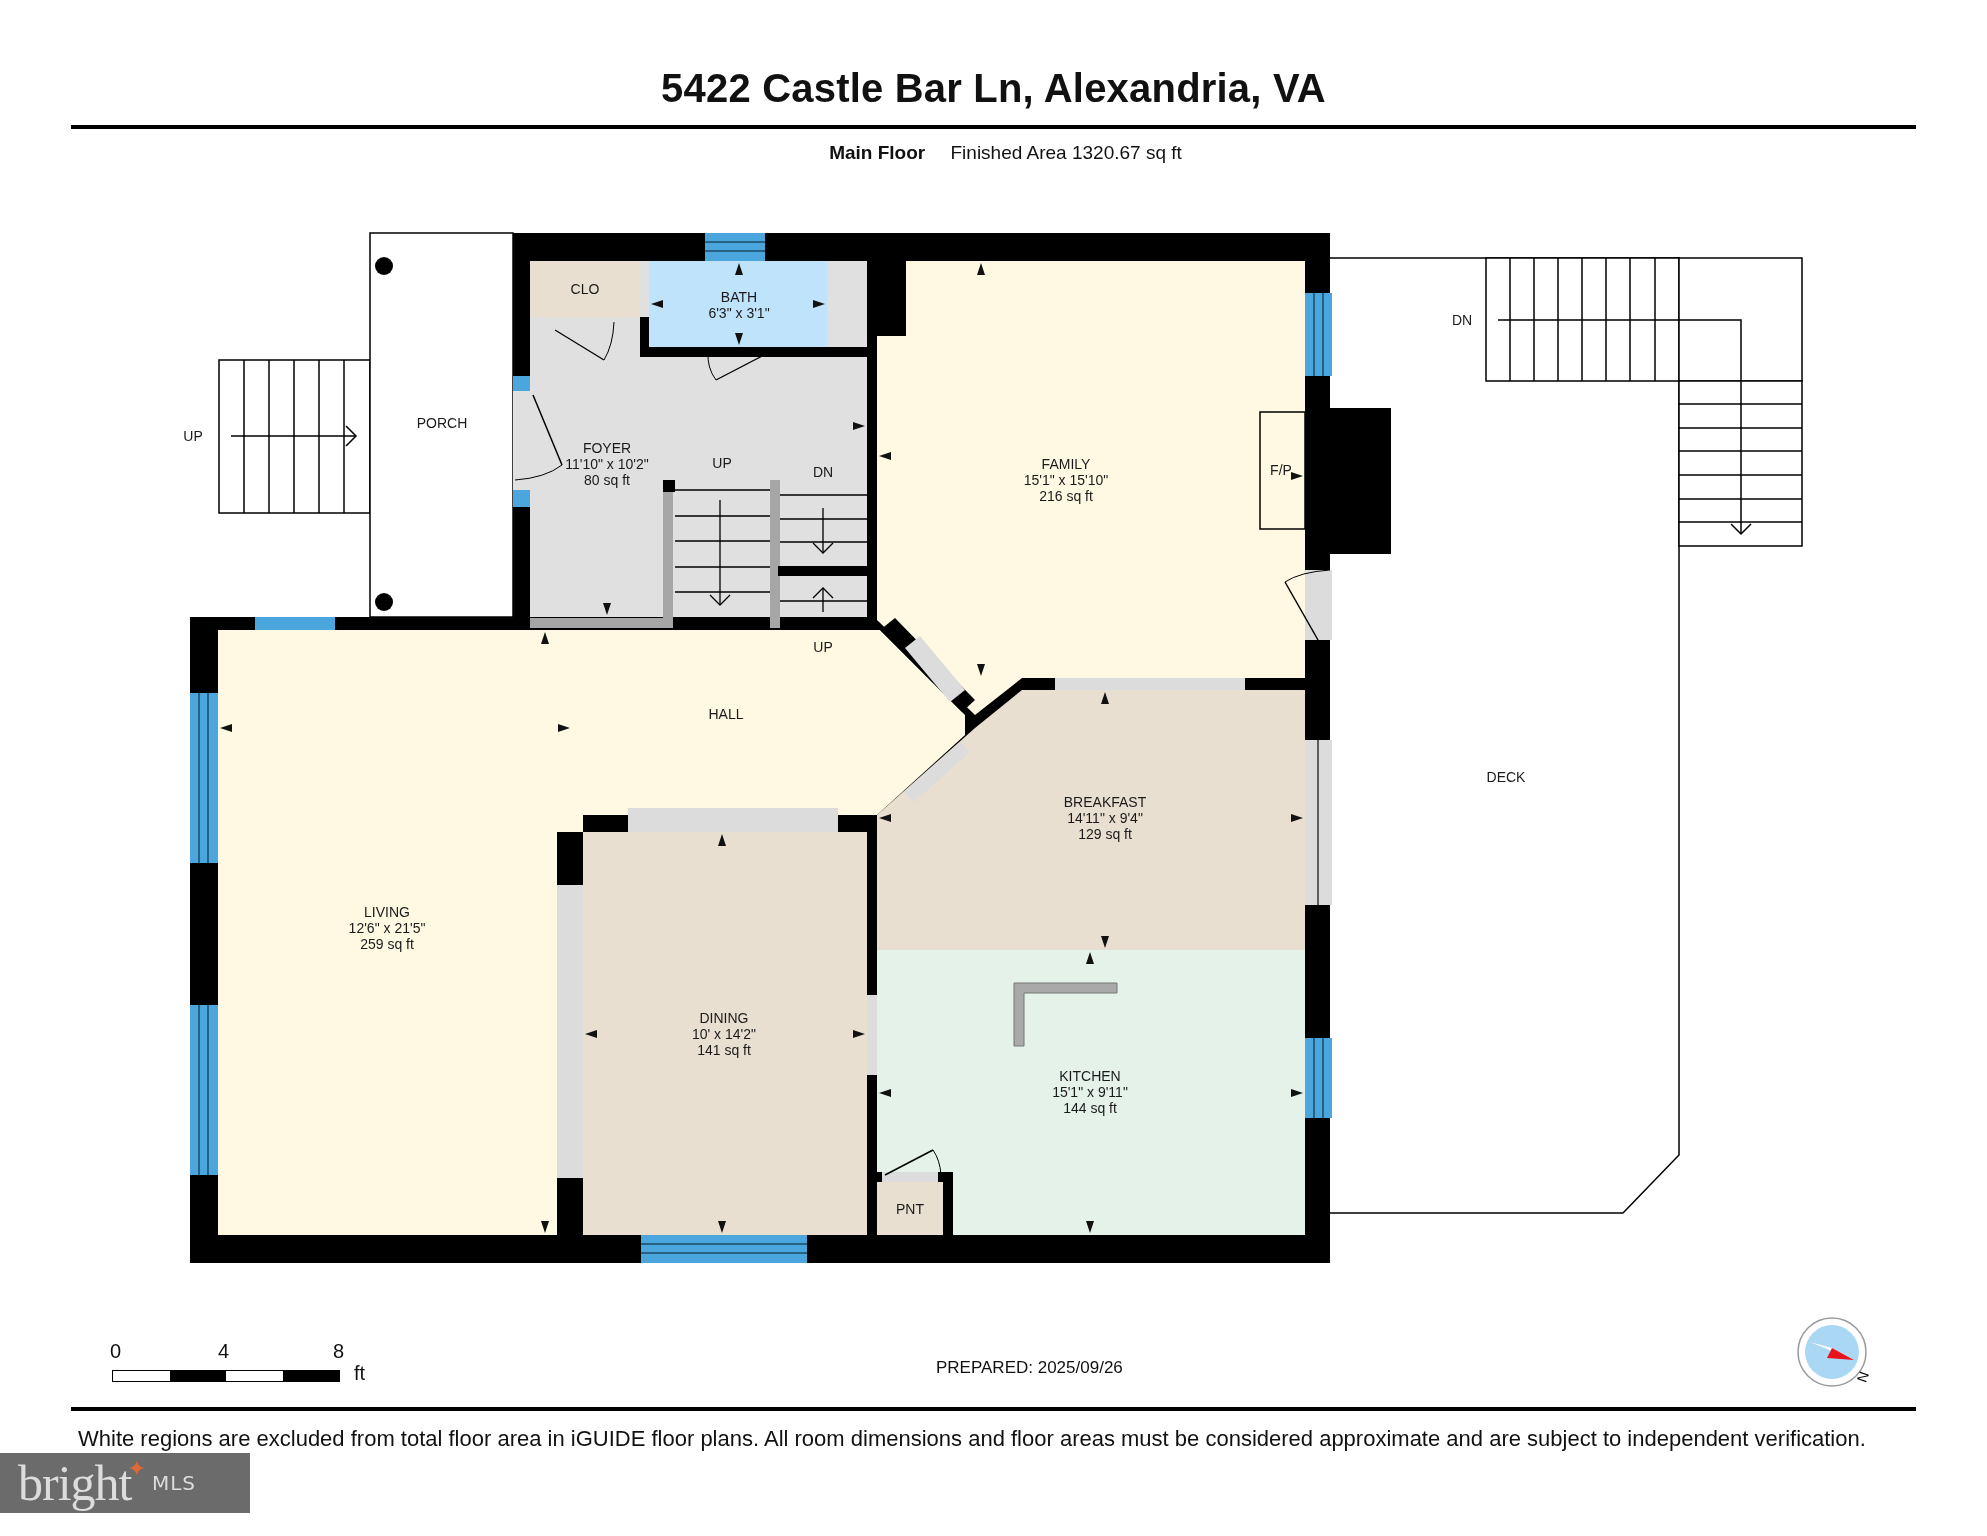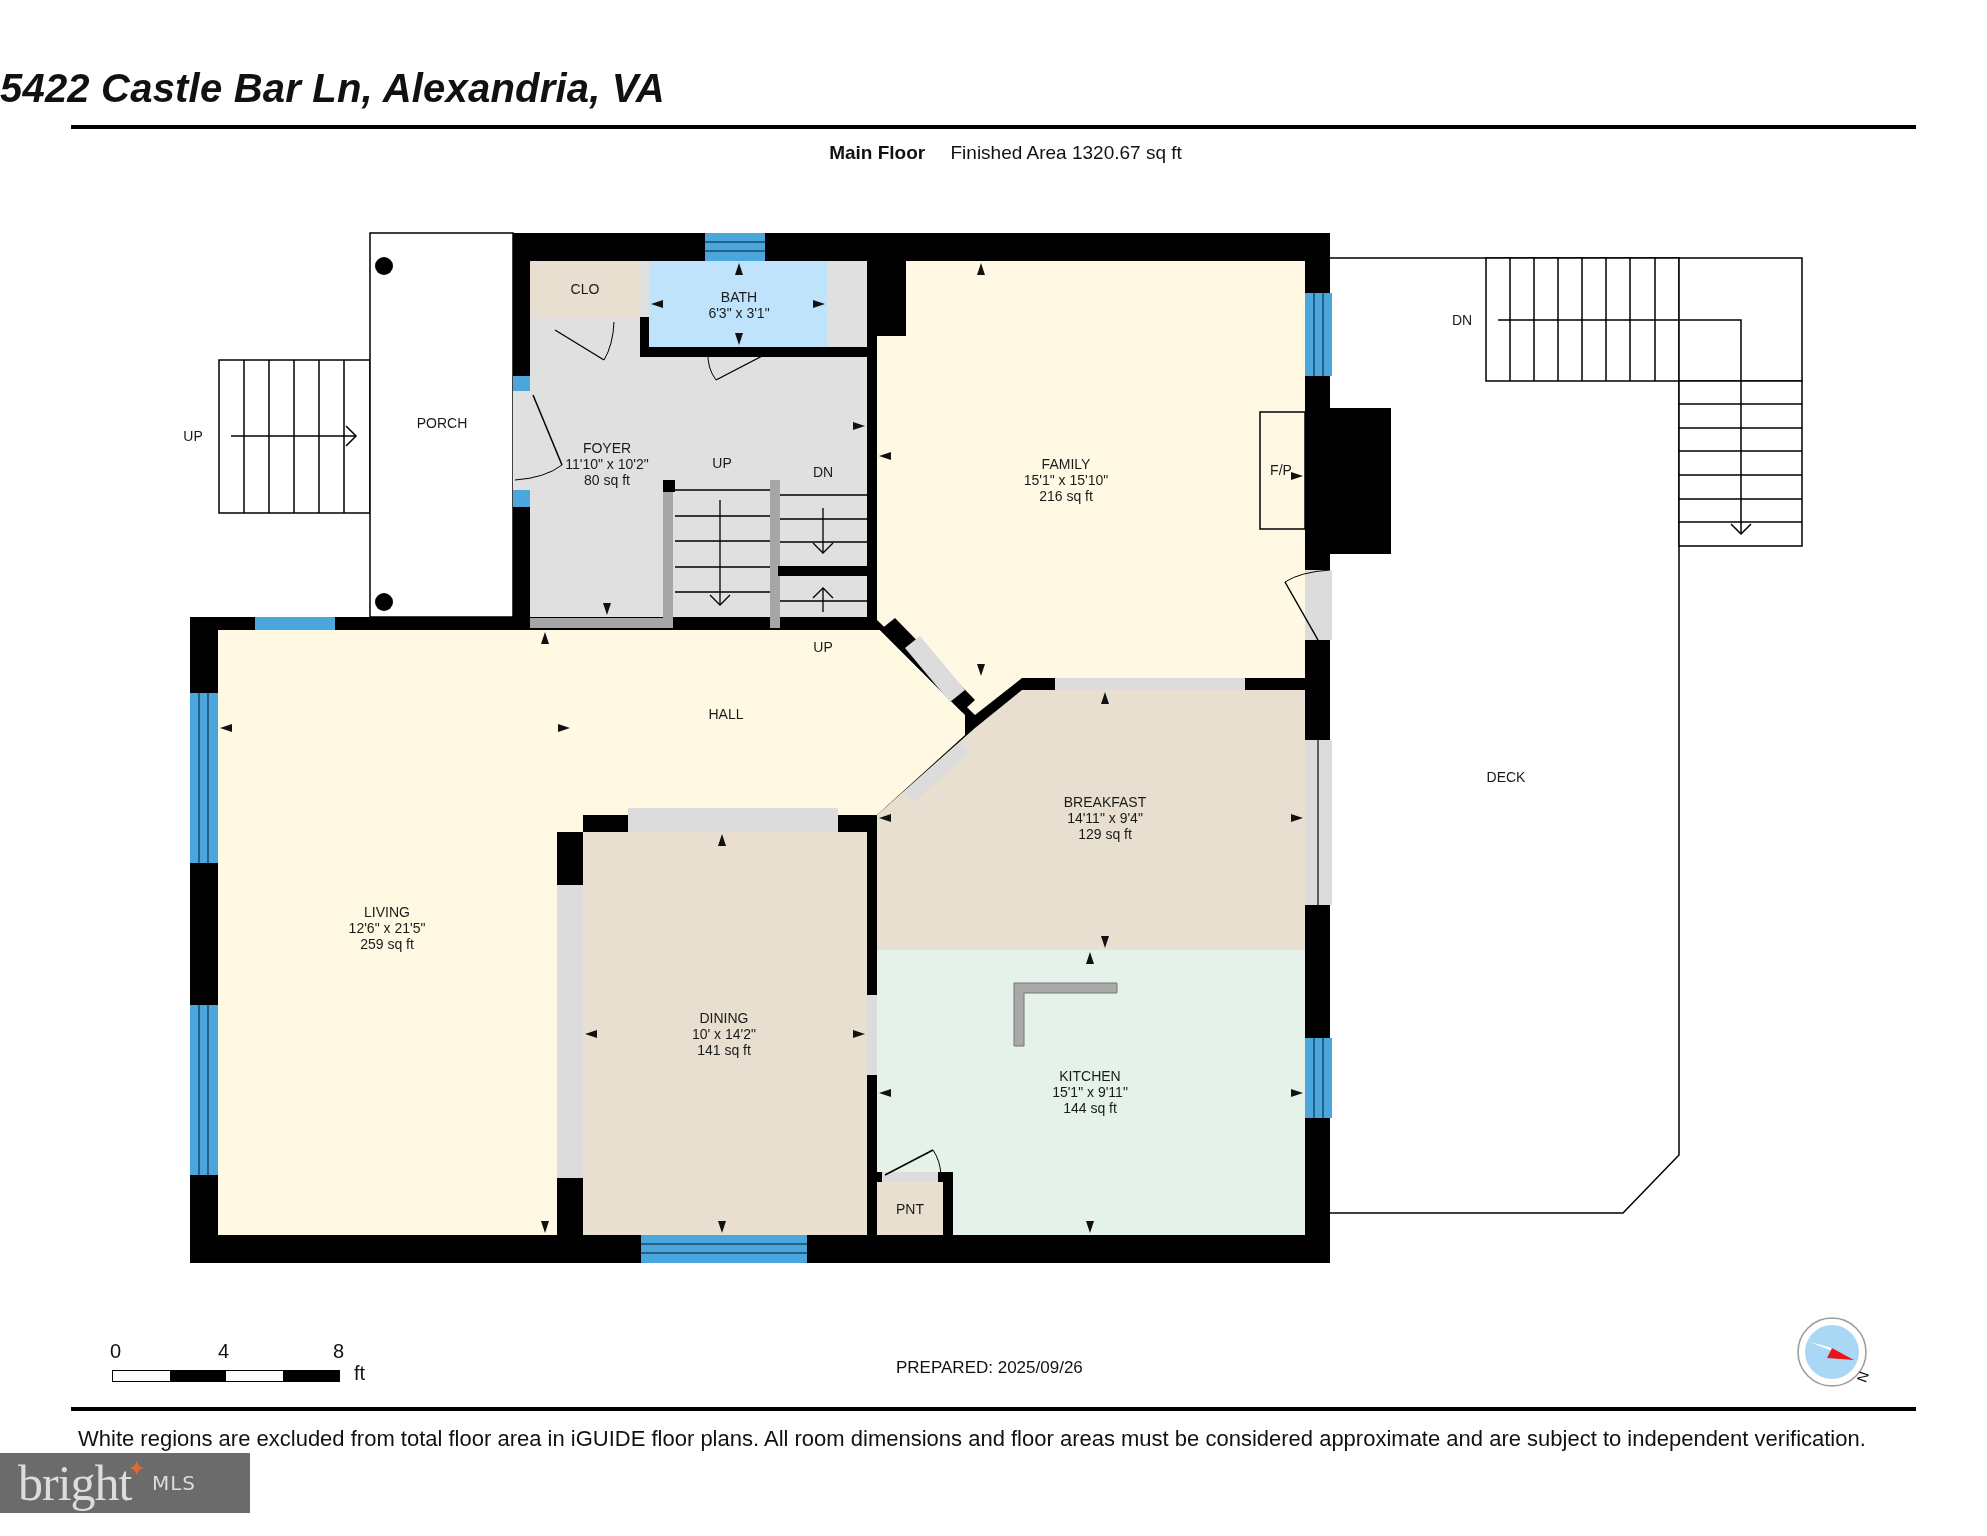--- a/index.html
+++ b/index.html
@@ -1,30 +1,30 @@
 <!DOCTYPE html>
 <html><head>
 <meta charset="utf-8">
 <style>
   html, body { margin: 0; padding: 0; background: #ffffff; }
   body { width: 1987px; height: 1536px; position: relative; overflow: hidden;
          font-family: "Liberation Sans", "DejaVu Sans", sans-serif; color: #111; }
-  .title { position: absolute; left: 0; width: 1987px; top: 66px; 
-           font-size: 40px; font-weight: bold; letter-spacing: 0.2px; font-style: italic; }
+  .title { position: absolute; left: 0; width: 1987px; top: 66px; text-align: center;
+           font-size: 40px; font-weight: bold; letter-spacing: 0.2px; }
   .rule { position: absolute; left: 71px; width: 1845px; background: #000; }
   .subtitle { position: absolute; top: 142px; left: 0; width: 1987px; text-align: center; font-size: 19px; padding-left: 12px; }
   .subtitle .floor { font-weight: bold; margin-right: 20px; }
   svg.plan { position: absolute; left: 0; top: 0; }
   .room-label { font-family: "Liberation Sans", sans-serif; font-size: 14px; fill: #1a1a1a; text-anchor: middle; }
   .scale { position: absolute; left: 110px; top: 1340px; width: 270px; height: 50px; }
   .scale .tick { position: absolute; top: 0; font-size: 20px; }
   .scale .bar { position: absolute; top: 30px; left: 2px; width: 226px; height: 10px; border: 1px solid #000; display: flex; }
   .scale .bar span { flex: 1; }
   .scale .unit { position: absolute; left: 244px; top: 22px; font-size: 20px; }
-  .prepared { position: absolute; left: 896px; top: 1358px; font-size: 17px; }
+  .prepared { position: absolute; left: 936px; top: 1358px; font-size: 17px; }
   .disclaimer { position: absolute; left: 78px; top: 1426px; font-size: 22px; }
   .logo { position: absolute; left: 0; top: 1453px; width: 250px; height: 60px; background: #6b6b6b;
           color: #dcdcdc; display: flex; align-items: center; padding-left: 18px; box-sizing: border-box; }
   .logo .brand { font-family: "Liberation Serif", serif; font-size: 50px; letter-spacing: -1px; }
   .logo .spark { color: #e06a35; font-size: 22px; position: relative; top: -14px; margin-left: -4px; }
   .logo .mls { font-family: "DejaVu Sans", sans-serif; font-size: 20px; margin-left: 6px; letter-spacing: 1px; }
   .compass { position: absolute; left: 1796px; top: 1316px; width: 76px; height: 76px; }
 </style>
 </head>
 <body>

